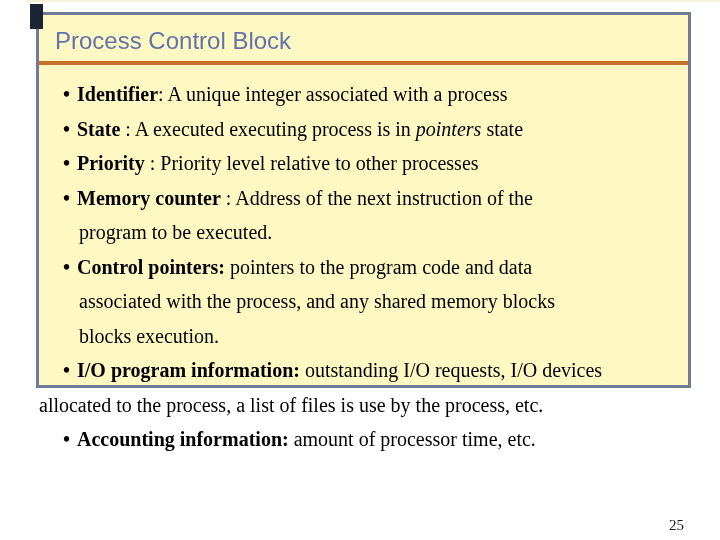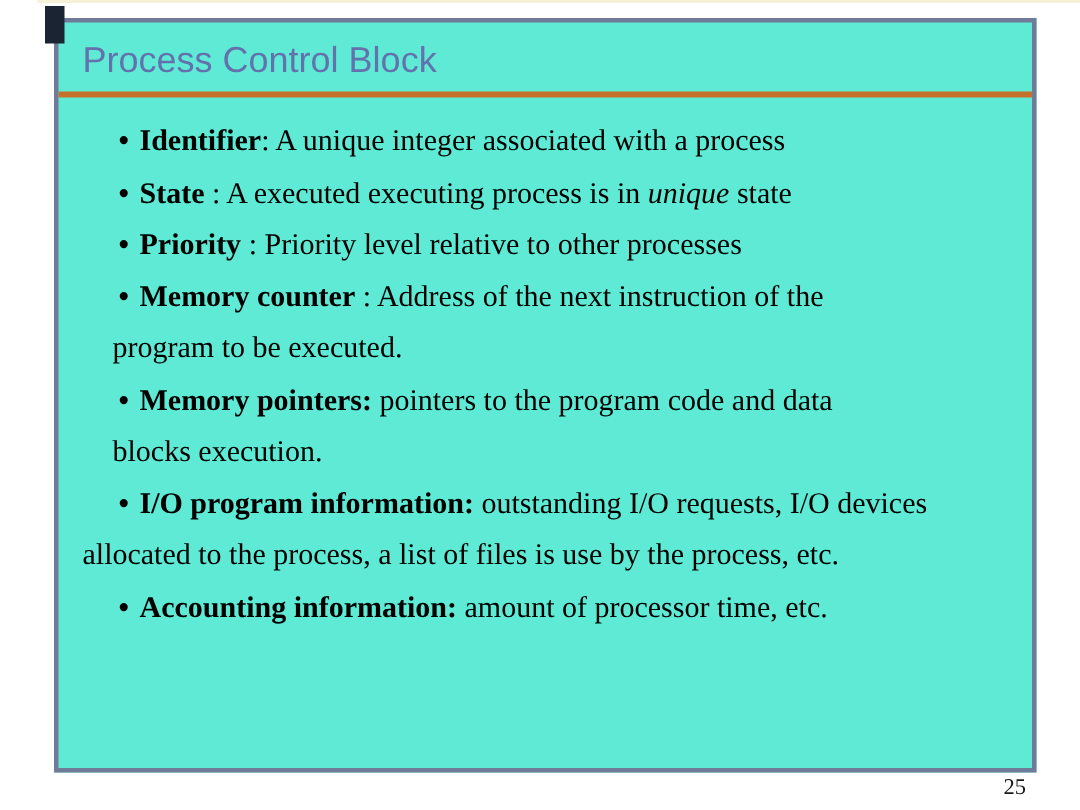--- a/index.html
+++ b/index.html
@@ -30,24 +30,24 @@
     width: 13px;
     height: 25px;
     background: var(--corner_mark, #1b2433);
     z-index: 3;
   }
   .slide-box {
     position: absolute;
     left: 36px;
     top: 12px;
     width: 655px;
-    height: 503px;
+    height: 376px;
     box-sizing: border-box;
     border: 3px solid var(--border, #6f7b99);
-    background: #5eead4;
+    background: #fef9c3;
     z-index: 1;
   }
   .slide-title {
     position: absolute;
     left: 16px;
     top: 12px;
     font-family: "Liberation Sans", sans-serif;
     font-size: 24px;
     line-height: 27px;
     font-weight: 400;
@@ -57,33 +57,33 @@
   .title-rule {
     position: absolute;
     left: 0;
     right: 0;
     top: 46px;
     height: 4px;
     background: var(--rule, #c5702b);
   }
   .slide-body {
     position: absolute;
-    left: 16px;
+    left: 0;
     right: 0;
     top: 62px;
     color: #000000;
   }
   .line {
     height: 34.5px;
     line-height: 34.5px;
     font-size: 20px;
     white-space: nowrap;
   }
   .line.bullet { padding-left: 24px; }
-  .line.cont   { padding-left: 20px; }
+  .line.cont   { padding-left: 40px; }
   .line.flush  { }
   .bul {
     display: inline-block;
     width: 14px;
     font-weight: bold;
   }
   .seg.b { font-weight: bold; }
   .seg.i { font-style: italic; }
   .page-number {
     position: absolute;
@@ -100,25 +100,26 @@
 <body>
 
 <div class="stage">
   <div class="top-strip"></div>
   <div class="corner-mark"></div>
   <div class="slide-box">
     <div class="slide-title">Process Control Block</div>
     <div class="title-rule"></div>
     <div class="slide-body">
         <div class="line bullet"><span class="bul">•</span><span class="seg b">Identifier</span><span class="seg">: A unique integer associated with a process</span></div>
-        <div class="line bullet"><span class="bul">•</span><span class="seg b">State</span><span class="seg"> : A executed executing process is in </span><span class="seg i">unique</span><span class="seg"> state</span></div>
+        <div class="line bullet"><span class="bul">•</span><span class="seg b">State</span><span class="seg"> : A executed executing process is in </span><span class="seg i">pointers</span><span class="seg"> state</span></div>
         <div class="line bullet"><span class="bul">•</span><span class="seg b">Priority</span><span class="seg"> : Priority level relative to other processes</span></div>
         <div class="line bullet"><span class="bul">•</span><span class="seg b">Memory counter</span><span class="seg"> : Address of the next instruction of the</span></div>
         <div class="line cont"><span class="seg">program to be executed.</span></div>
-        <div class="line bullet"><span class="bul">•</span><span class="seg b">Memory pointers:</span><span class="seg"> pointers to the program code and data</span></div>
+        <div class="line bullet"><span class="bul">•</span><span class="seg b">Control pointers:</span><span class="seg"> pointers to the program code and data</span></div>
+        <div class="line cont"><span class="seg">associated with the process, and any shared memory blocks</span></div>
         <div class="line cont"><span class="seg">blocks execution.</span></div>
         <div class="line bullet"><span class="bul">•</span><span class="seg b">I/O program information:</span><span class="seg"> outstanding I/O requests, I/O devices</span></div>
         <div class="line flush"><span class="seg">allocated to the process, a list of files is use by the process, etc.</span></div>
         <div class="line bullet"><span class="bul">•</span><span class="seg b">Accounting information:</span><span class="seg"> amount of processor time, etc.</span></div>
       </div>
   </div>
   <div class="page-number">25</div>
 </div>
 
 </body></html>

